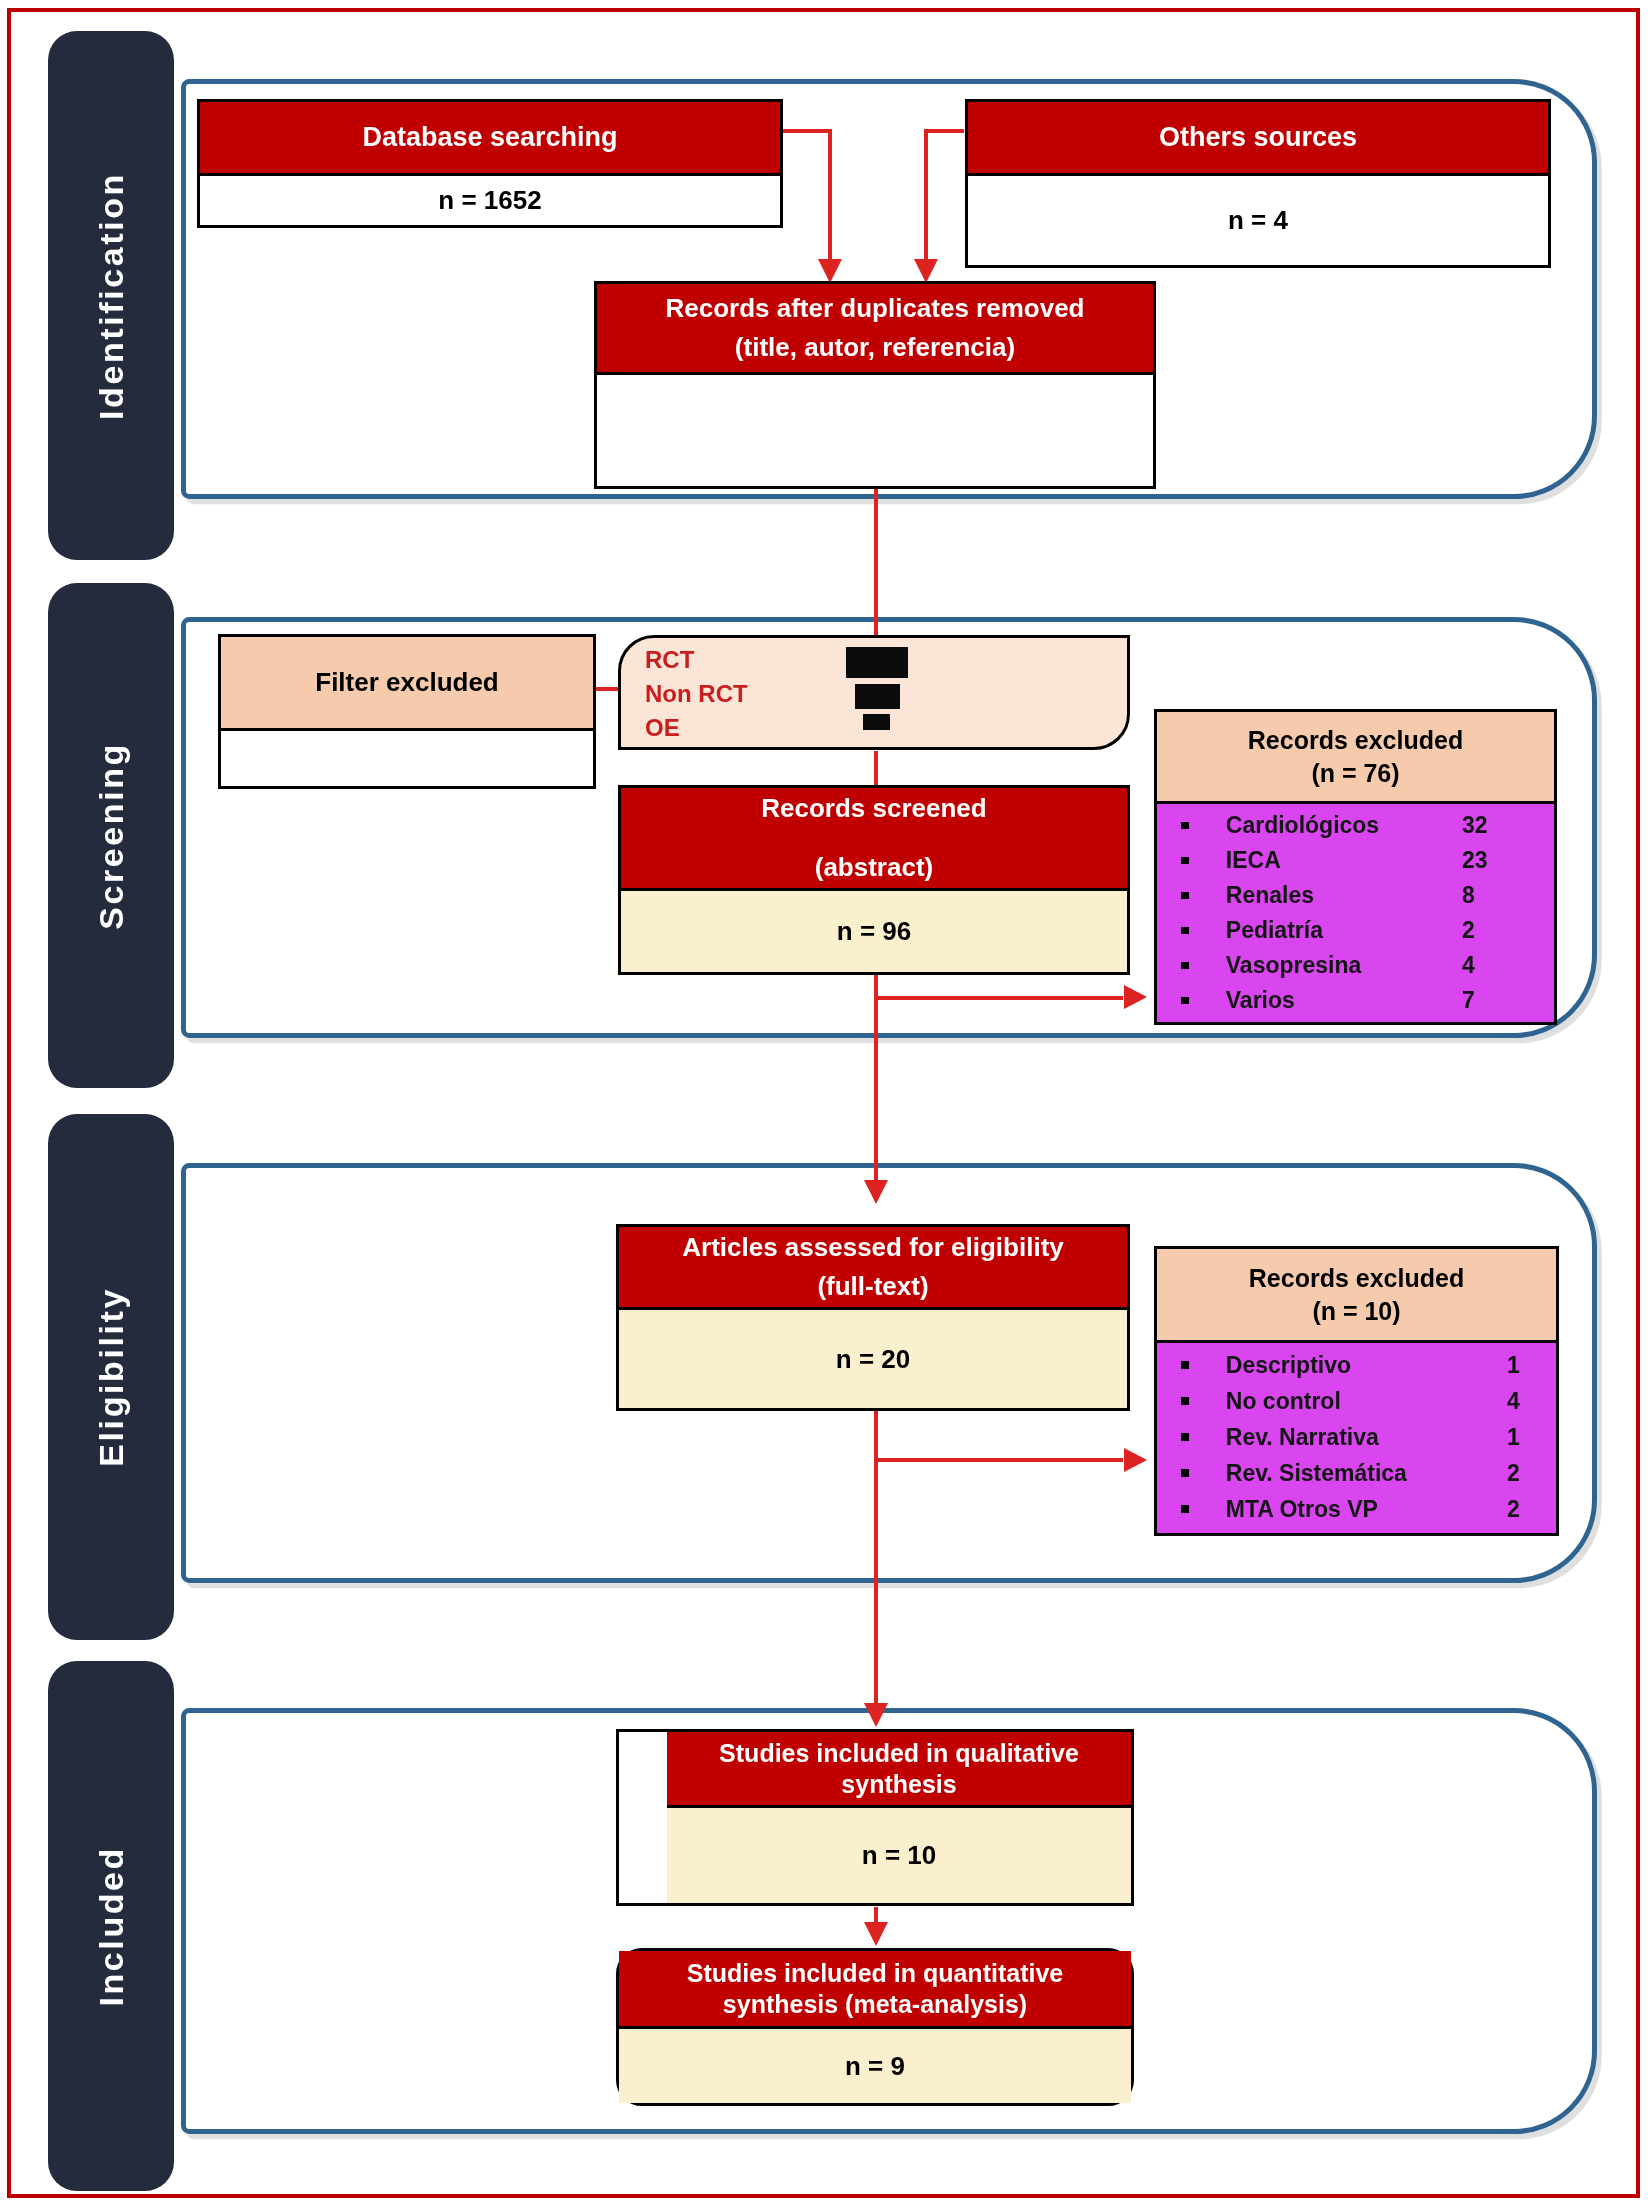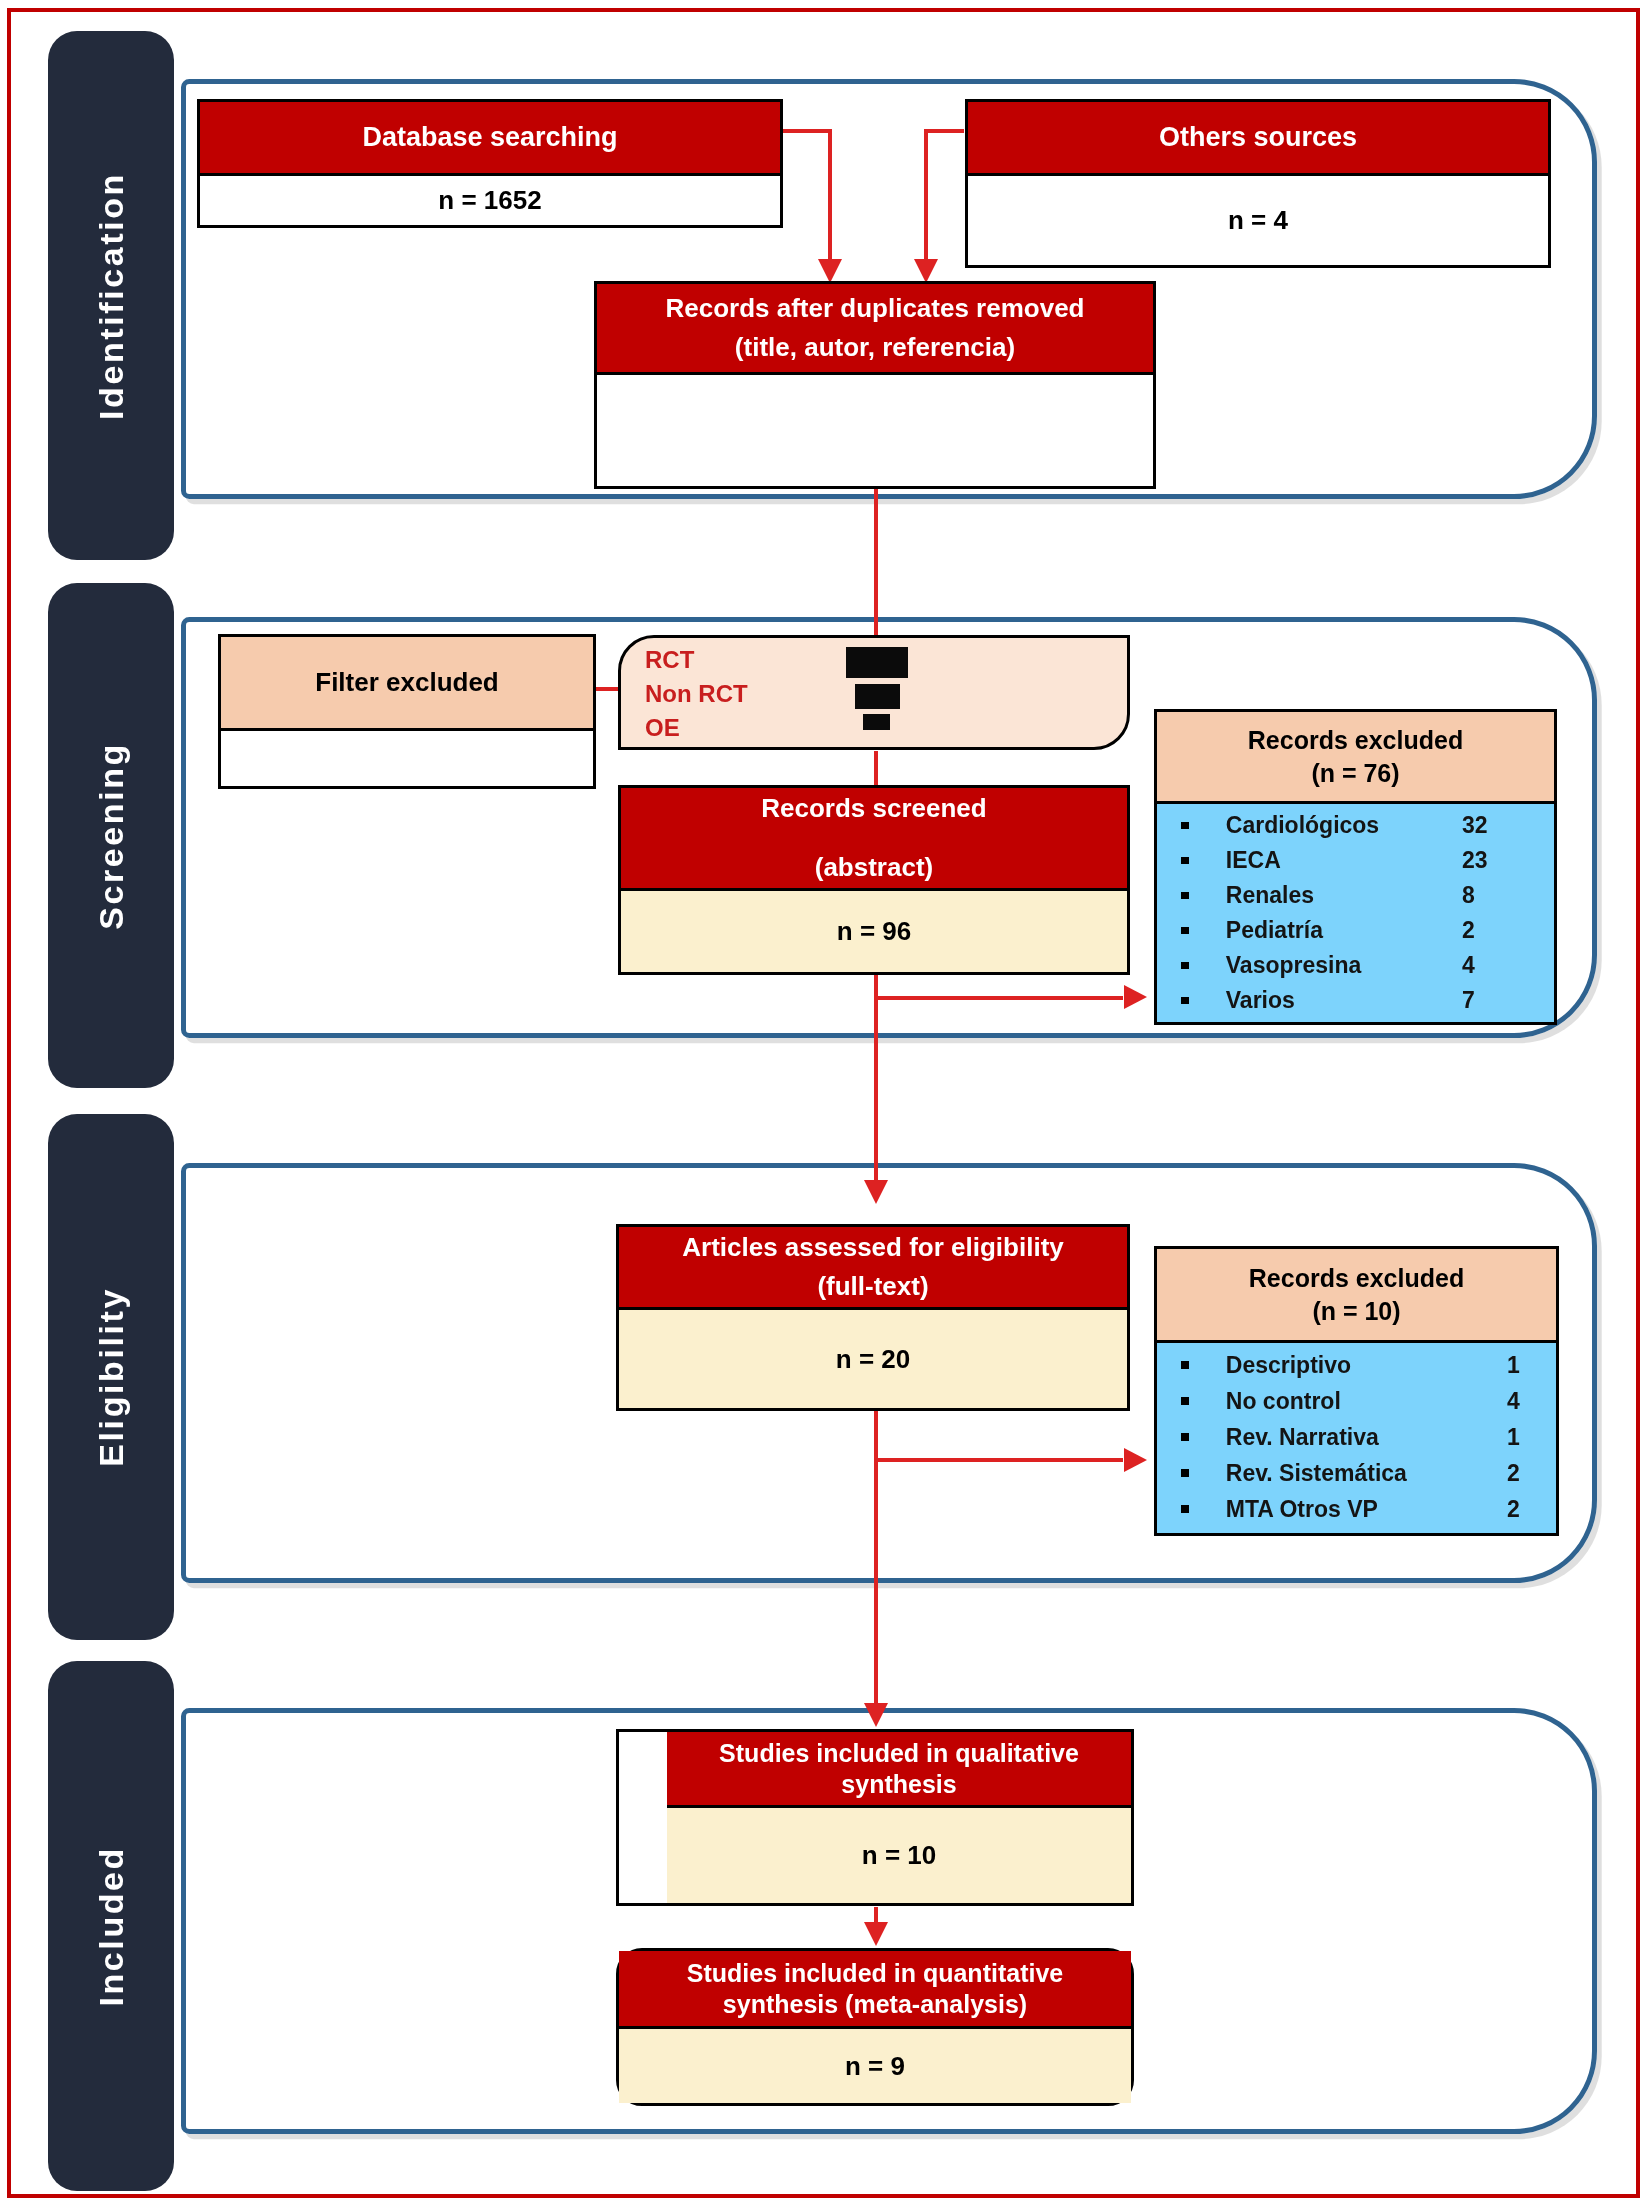--- a/index.html
+++ b/index.html
@@ -68,21 +68,21 @@
   .funnel div { position:absolute; background:#0B0B0B; }
   .fun-1 { left:225px; top:9.3px;  width:62px; height:31px; }
   .fun-2 { left:234px; top:46px;  width:45px;  height:25px; }
   .fun-3 { left:242px; top:76px; width:27px;  height:15.5px; }
 
   
   #box-excl76 { left:1154px; top:709px; width:403px; height:316px; }
   #box-excl76 .hdr { height:92px; gap:4.1px; }
   #box-excl10 { left:1154px; top:1246px; width:405px; height:290px; }
   #box-excl10 .hdr { height:94px; gap:4.1px; }
-  .xlist { flex:1; background:#7dd3fc; display:flex; flex-direction:column; padding-top:4.1px; }
+  .xlist { flex:1; background:#d946ef; display:flex; flex-direction:column; padding-top:4.1px; }
   .xrow  { display:flex; align-items:center; padding-right:25px; font-weight:bold;
            font-size:23px; color:#141414; }
   #box-excl76 .xrow { height:35px; }
   #box-excl10 .xrow { height:36px; }
   .bullet { width:7.8px; height:7.8px; background:#000000; margin-left:24px; margin-right:37px; flex:none; }
   .xlabel { flex:none; }
   .xval   { margin-left:auto; width:67px; text-align:left; }
   #box-excl10 .xval { width:24px; }
 
   

